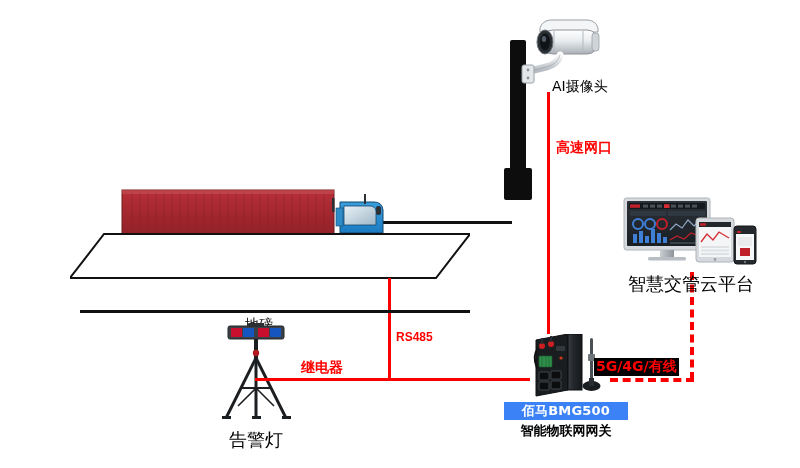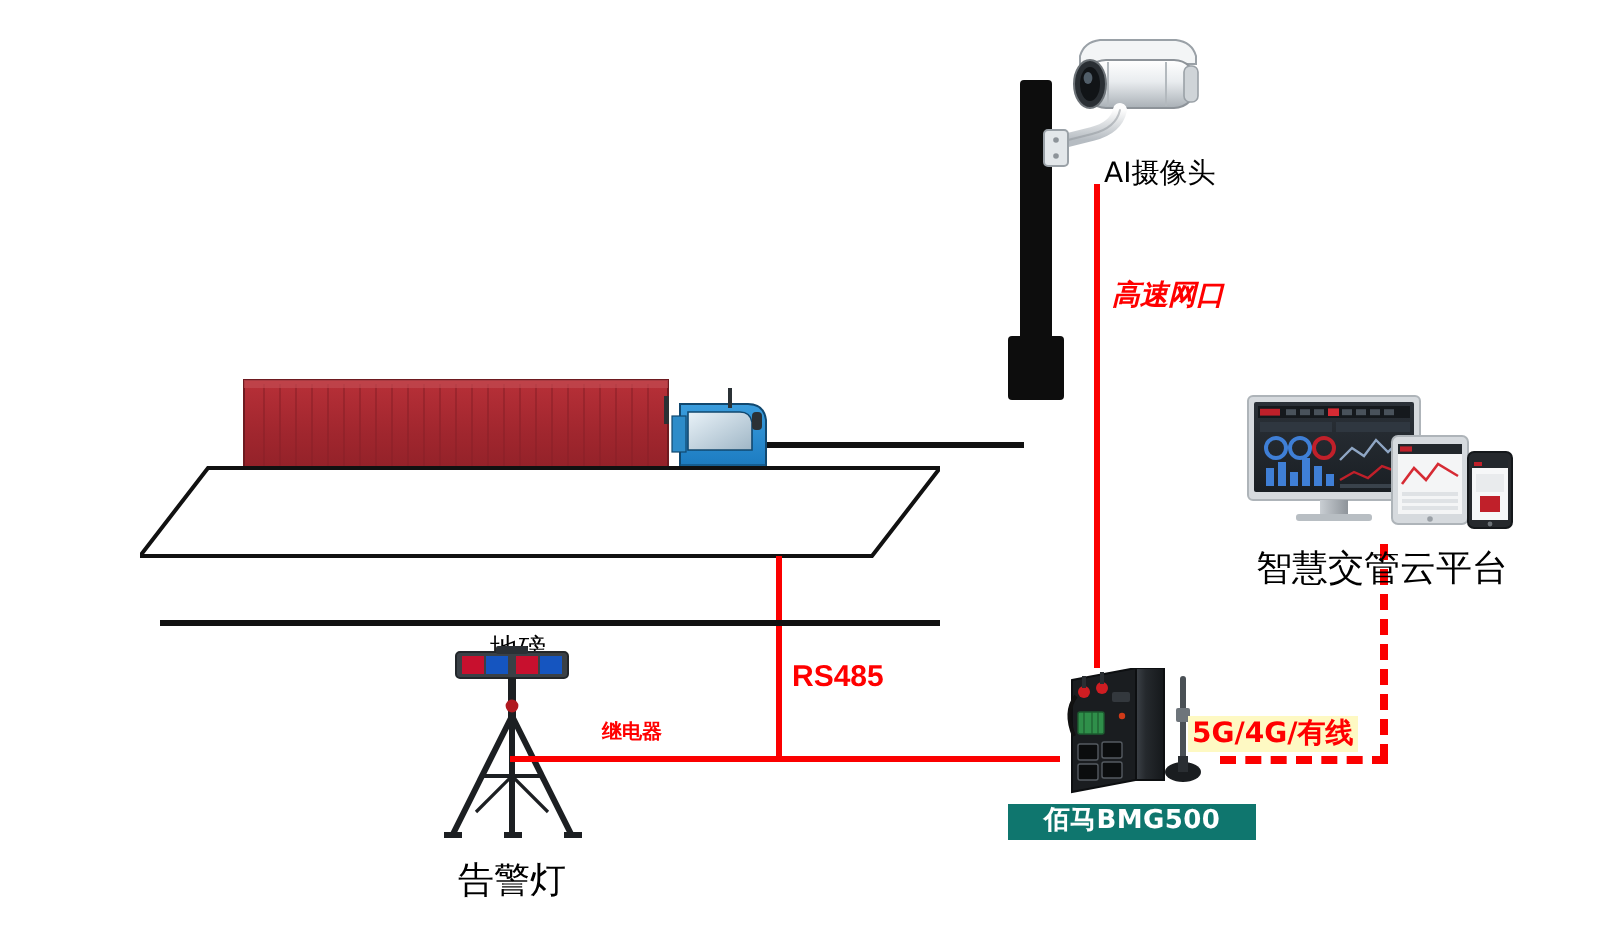--- a/index.html
+++ b/index.html
@@ -33,21 +33,21 @@
   
   #truck{left:112px;top:188px;width:290px;height:88px;}
 
   
   #tripod{left:208px;top:322px;width:96px;height:100px;}
 
   
   #gw{left:528px;top:334px;width:76px;height:66px;}
   .gw-banner{
     position:absolute;left:504px;top:402px;width:124px;height:18px;
-    background:#0f766e;color:#fff;font-weight:bold;font-size:13px;
+    background:#3b82f6;color:#fff;font-weight:bold;font-size:13px;
     text-align:center;line-height:18px;letter-spacing:.2px;
     font-family:"DejaVu Sans","Liberation Sans",sans-serif;
   }
   .gw-sub{
     position:absolute;left:498px;top:422px;width:136px;
     text-align:center;font-size:13px;color:#000;font-weight:bold;
     font-family:"DejaVu Sans","Liberation Sans",sans-serif;
   }
 
   
@@ -93,21 +93,21 @@
 
       <rect x="2" y="55" width="12" height="18" rx="2" fill="#e3e7ea" stroke="#9aa1a7" stroke-width="1"></rect>
       <circle cx="8" cy="60" r="1.4" fill="#8d9399"></circle>
       <circle cx="8" cy="68" r="1.4" fill="#8d9399"></circle>
     </svg>
   </div>
 
   <div class="lbl lbl-cn" style="left:552px;top:78px;font-size:14px;">AI摄像头</div>
 
   <div class="line-red" style="left:547px;top:92px;width:3px;height:242px;"></div>
-  <div class="lbl lbl-red lbl-cn" style="left:556px;top:139px;font-size:14px;font-style:italic;">高速网口</div>
+  <div class="lbl lbl-red lbl-cn" style="left:556px;top:139px;font-size:14px;">高速网口</div>
 
   <div class="line-black" style="left:380px;top:221px;width:132px;height:3px;"></div>
 
   <div class="abs" id="truck">
     <svg width="290" height="88" viewBox="0 0 290 88">
       <defs>
         <linearGradient id="gCont" x1="0" y1="0" x2="0" y2="1">
           <stop offset="0%" stop-color="#b83038"></stop>
           <stop offset="50%" stop-color="#a0262e"></stop>
           <stop offset="100%" stop-color="#8c1f26"></stop>
@@ -195,21 +195,21 @@
   </div>
 
   <div class="abs" id="bridge">
     <svg width="400" height="50" viewBox="0 0 400 50">
       <polygon points="40,46 0,46 34,2 400,2 366,46" fill="#ffffff" stroke="#111" stroke-width="2"></polygon>
     </svg>
   </div>
   <div class="lbl lbl-cn" style="left:245px;top:284px;font-size:14px;margin-top:32px;">地磅</div>
 
   <div class="line-red" style="left:388px;top:278px;width:3px;height:102px;"></div>
-  <div class="lbl lbl-red" style="left:396px;top:330px;font-size:15px;">RS485</div>
+  <div class="lbl lbl-red" style="left:396px;top:330px;font-size:12px;">RS485</div>
 
   <div class="line-black" style="left:80px;top:310px;width:390px;height:3px;"></div>
 
   <div class="abs" id="tripod">
     <svg width="96" height="100" viewBox="0 0 96 100">
 
       <rect x="20" y="4" width="56" height="13" rx="2" fill="#3a4046" stroke="#22262a" stroke-width="1"></rect>
       <rect x="23" y="6" width="11" height="9" fill="#c8102e"></rect>
       <rect x="35" y="6" width="11" height="9" fill="#1555c0"></rect>
       <rect x="50" y="6" width="11" height="9" fill="#c8102e"></rect>
@@ -228,21 +228,21 @@
       <line x1="48" y1="66" x2="66" y2="84" stroke="#1c1f22" stroke-width="1.6"></line>
 
       <rect x="14" y="94" width="9" height="3" fill="#1c1f22"></rect>
       <rect x="44" y="94" width="9" height="3" fill="#1c1f22"></rect>
       <rect x="74" y="94" width="9" height="3" fill="#1c1f22"></rect>
     </svg>
   </div>
   <div class="lbl lbl-cn" style="left:229px;top:428px;font-size:18px;">告警灯</div>
 
   <div class="line-red" style="left:255px;top:378px;width:275px;height:3px;"></div>
-  <div class="lbl lbl-red lbl-cn" style="left:301px;top:359px;font-size:10px;">继电器</div>
+  <div class="lbl lbl-red lbl-cn" style="left:301px;top:359px;font-size:14px;">继电器</div>
 
   <div class="abs" id="gw">
     <svg width="76" height="66" viewBox="0 0 76 66">
       <defs>
         <linearGradient id="gMetal" x1="0" y1="0" x2="1" y2="0">
           <stop offset="0%" stop-color="#3c4147"></stop>
           <stop offset="35%" stop-color="#25292d"></stop>
           <stop offset="100%" stop-color="#15181b"></stop>
         </linearGradient>
       </defs>
@@ -274,24 +274,25 @@
       <path d="M10 14 q-6 8 -1 20" stroke="#111" stroke-width="2" fill="none"></path>
 
       <rect x="62" y="4" width="3" height="42" rx="1.5" fill="#4a5055"></rect>
       <rect x="60" y="20" width="7" height="7" rx="1" fill="#6e757b"></rect>
       <ellipse cx="63.5" cy="52" rx="9" ry="5" fill="#1a1d20"></ellipse>
       <rect x="61" y="44" width="5" height="8" fill="#2a2e32"></rect>
     </svg>
   </div>
 
   <div class="gw-banner">佰马BMG500</div>
+  <div class="gw-sub">智能物联网网关</div>
 
   <div class="dash-h" style="left:610px;top:378px;width:84px;"></div>
   <div class="dash-v" style="left:690px;top:272px;height:108px;"></div>
-  <div class="lbl lbl-red lbl-cn" style="left:594px;top:358px;font-size:14px;background:#fef9c3;padding:0 2px;">5G/4G/有线</div>
+  <div class="lbl lbl-red lbl-cn" style="left:594px;top:358px;font-size:14px;background:#000000;padding:0 2px;">5G/4G/有线</div>
 
   <div class="abs" id="cloud">
     <svg width="150" height="70" viewBox="0 0 150 70">
       <defs>
         <linearGradient id="gScr" x1="0" y1="0" x2="0" y2="1">
           <stop offset="0%" stop-color="#2b3138"></stop>
           <stop offset="100%" stop-color="#1a1f24"></stop>
         </linearGradient>
         <linearGradient id="gStand" x1="0" y1="0" x2="1" y2="0">
           <stop offset="0%" stop-color="#c9ced3"></stop>

